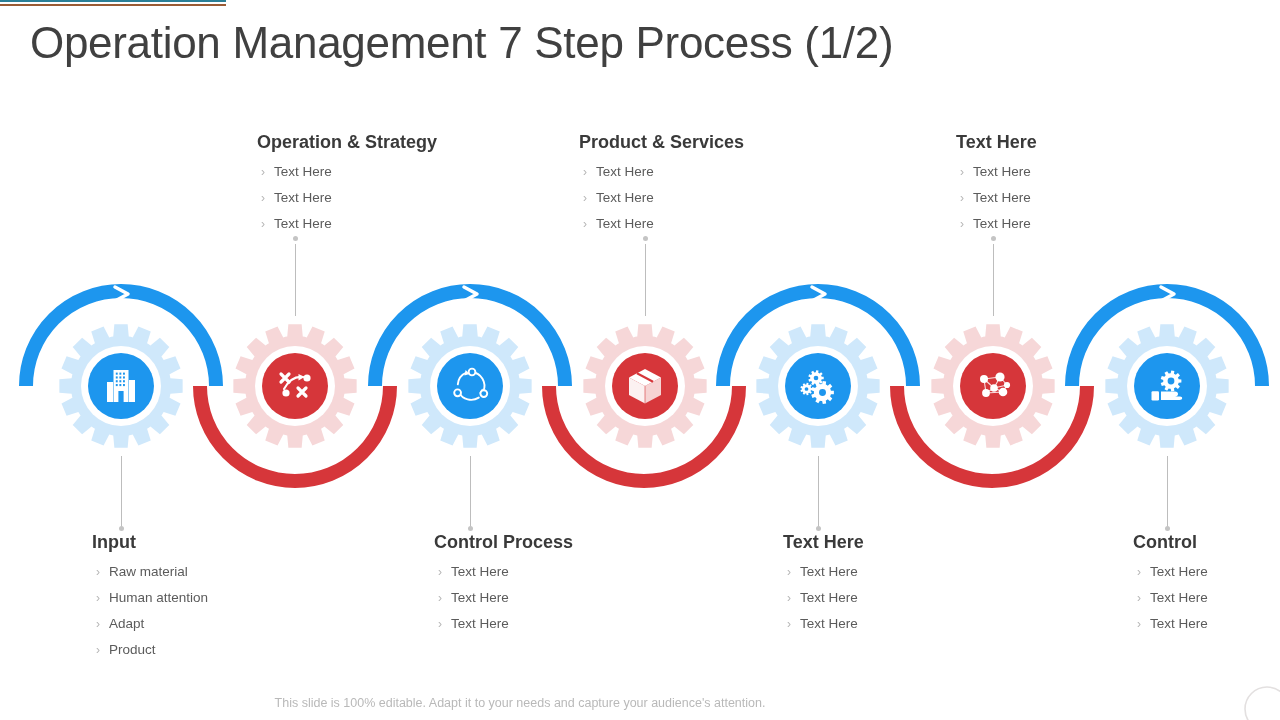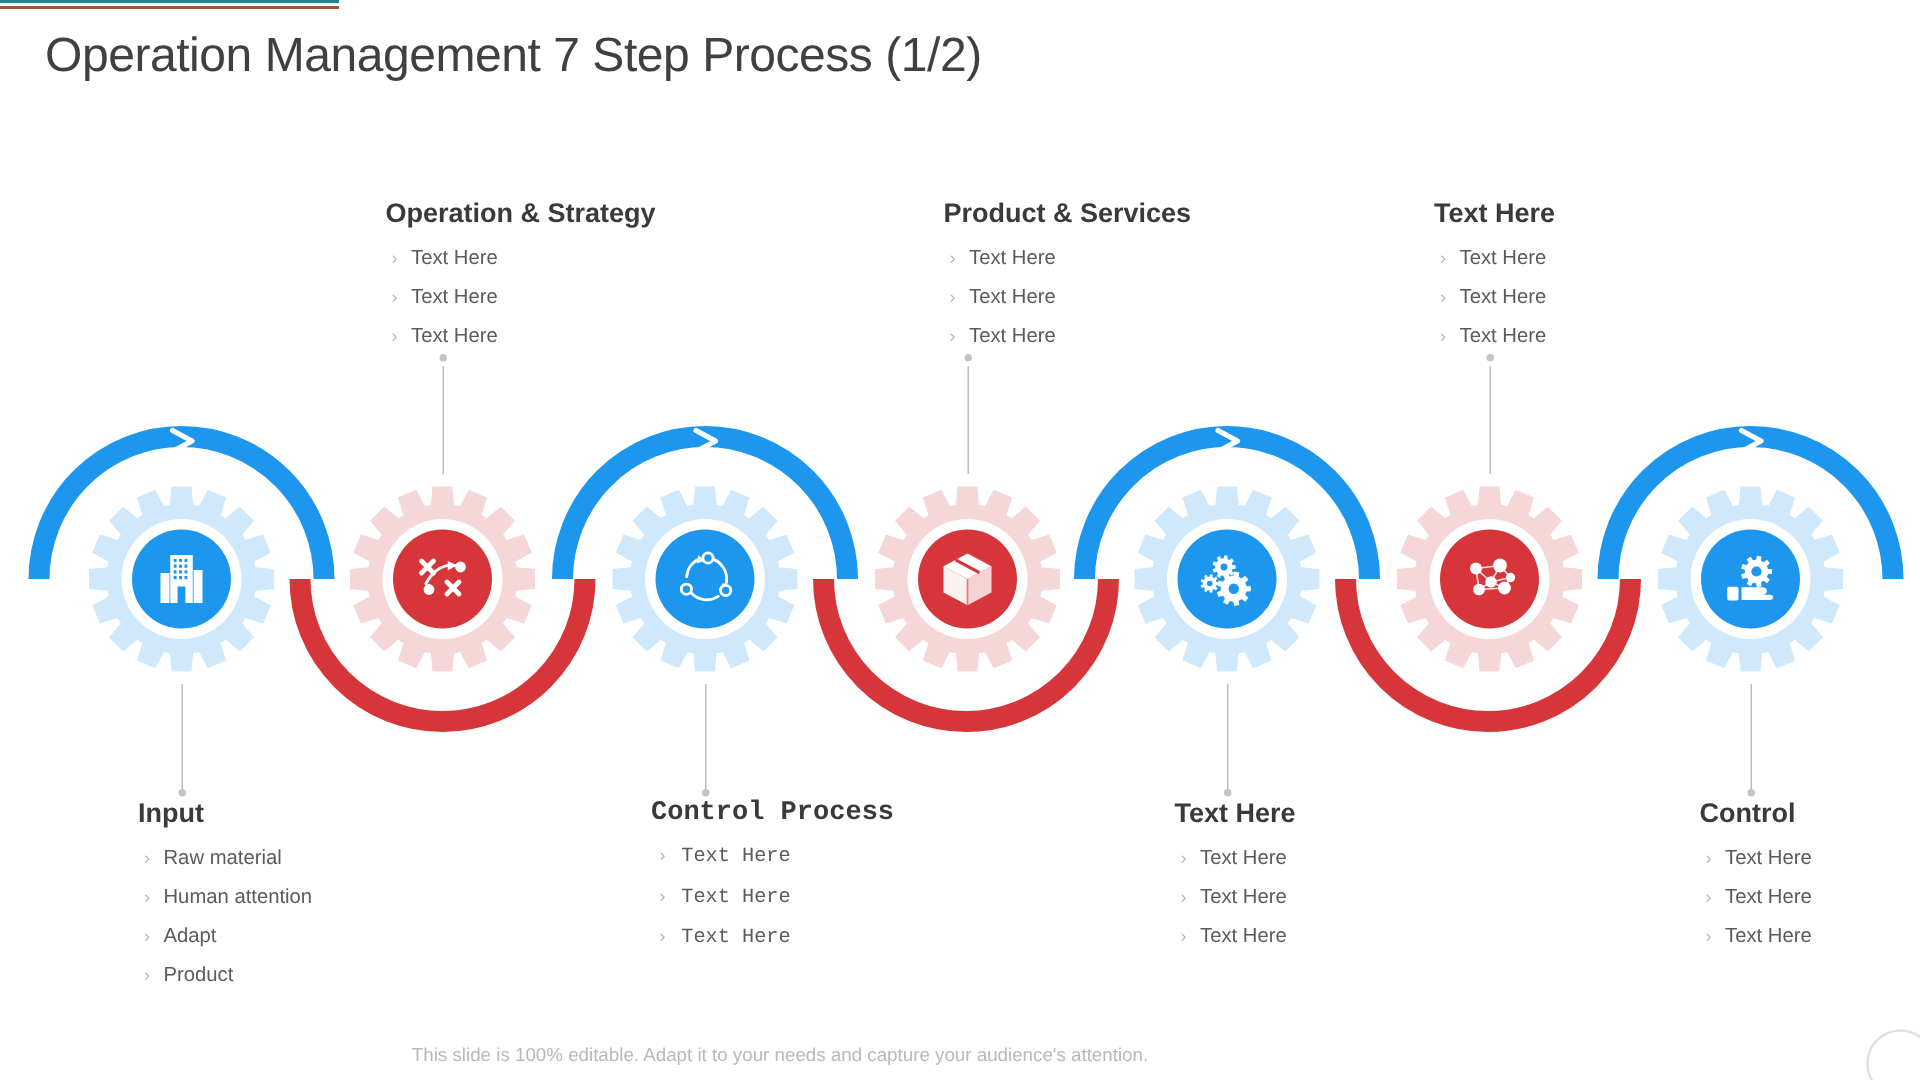--- a/index.html
+++ b/index.html
@@ -7,21 +7,21 @@
     width:1280px;height:720px;background:#ffffff;overflow:hidden;position:relative;
     font-family:"Liberation Sans","DejaVu Sans",sans-serif;
     -webkit-font-smoothing:antialiased;
   }
   .deco{position:absolute;left:0;top:0;width:226px;height:6px;}
   .deco .l1{position:absolute;left:0;top:0;width:226px;height:2px;background:#2a7f96;}
   .deco .l2{position:absolute;left:0;top:4px;width:226px;height:2px;background:#9a5b34;}
 
   .title{
     position:absolute;left:30px;top:18px;width:1100px;
-    font-size:32px;font-weight:400;color:#404040;letter-spacing:-0.3px;
+    font-size:44px;font-weight:400;color:#404040;letter-spacing:-0.3px;
     white-space:nowrap;
   }
 
   
   .blk{position:absolute;}
   .blk .hd{
     font-size:18px;font-weight:bold;color:#3a3a3a;margin:0 0 6px 0;white-space:nowrap;
   }
   .blk ul{list-style:none;margin:0;padding:0;}
   .blk li{
@@ -66,21 +66,21 @@
         <span class="chev">›</span>
         <span>Text Here</span>
       </li>
     <li>
         <span class="chev">›</span>
         <span>Text Here</span>
       </li>
   </ul>
 </div>
 
-<div class="blk" style="left:629px;top:132px;">
+<div class="blk" style="left:579px;top:132px;">
   <div class="hd">Product &amp; Services</div>
   <ul>
     <li>
         <span class="chev">›</span>
         <span>Text Here</span>
       </li>
     <li>
         <span class="chev">›</span>
         <span>Text Here</span>
       </li>
@@ -131,21 +131,21 @@
         <span class="chev">›</span>
         <span>Adapt</span>
       </li>
     <li>
         <span class="chev">›</span>
         <span>Product</span>
       </li>
   </ul>
 </div>
 
-<div class="blk" style="left:434px;top:532px;font-family:Liberation Mono, monospace;">
+<div class="blk" style="left:434px;top:532px;">
   <div class="hd">Control Process</div>
   <ul>
     <li>
         <span class="chev">›</span>
         <span>Text Here</span>
       </li>
     <li>
         <span class="chev">›</span>
         <span>Text Here</span>
       </li>

